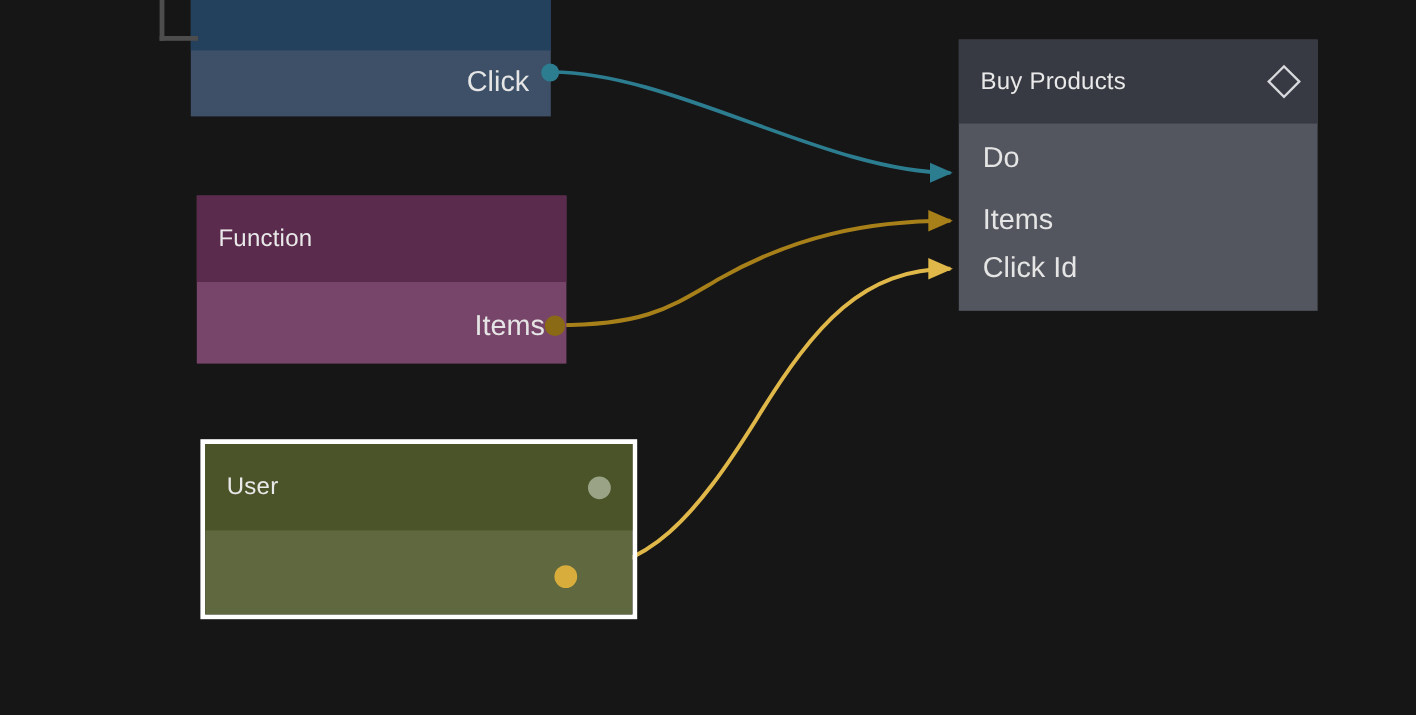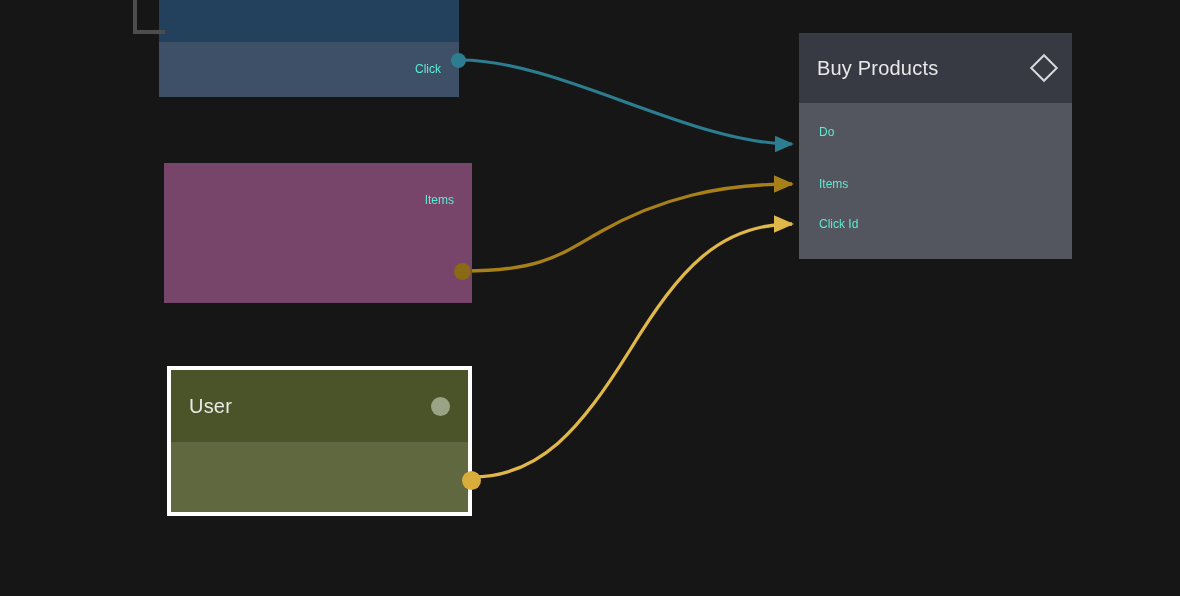--- a/index.html
+++ b/index.html
@@ -78,22 +78,22 @@
   .port-row.out {
     right: 0;
     justify-content: flex-end;
     padding-right: 18px;
   }
   .port-row.in {
     left: 0;
     padding-left: 20px;
   }
   .port-label {
-    color: #5eead4;
-    font-size: 12px;
+    color: #e5e5e5;
+    font-size: 24px;
   }
   .port-dot {
     position: absolute;
     border-radius: 50%;
     z-index: 3;
   }
   
   #node-event {
     left: 159px;
     top: -42px;
@@ -114,33 +114,33 @@
     height: 140px;
   }
   #node-function .node-inner { background: #77456a; }
   #node-function .node-header {
     background: #5b2b4d;
     height: 72px;
   }
   #node-user {
     left: 167px;
     top: 366px;
-    width: 305px;
+    width: 364px;
     height: 150px;
     border: 4px solid #ffffff;
   }
   #node-user .node-inner { background: #5f683f; }
   #node-user .node-header {
     background: #4b5429;
     height: 72px;
   }
   #node-action {
     left: 799px;
     top: 33px;
-    width: 273px;
+    width: 299px;
     height: 226px;
   }
   #node-action .node-inner { background: #53565e; }
   #node-action .node-header {
     background: #383a43;
     height: 70px;
   }
   .circle-badge {
     width: 19px;
     height: 19px;
@@ -200,20 +200,23 @@
         <div class="port-row out" style="top: 16px; right: 0;">
           <span class="port-label">Click</span>
         </div>
       </div>
     </div>
     <span class="port-dot" style="width:15px;height:15px;background:#2d7d91;left:292px;top:95px;"></span>
   </div>
 
   <div class="node" id="node-function">
     <div class="node-inner">
+      <div class="node-header">
+        <span class="node-title">Function</span>
+      </div>
       <div class="node-body">
         <div class="port-row out" style="top: 26px; right: 0;">
           <span class="port-label">Items</span>
         </div>
       </div>
     </div>
     <span class="port-dot" style="width:17px;height:17px;background:#8a6a14;left:290px;top:100px;"></span>
   </div>
 
   <div class="node" id="node-user">

